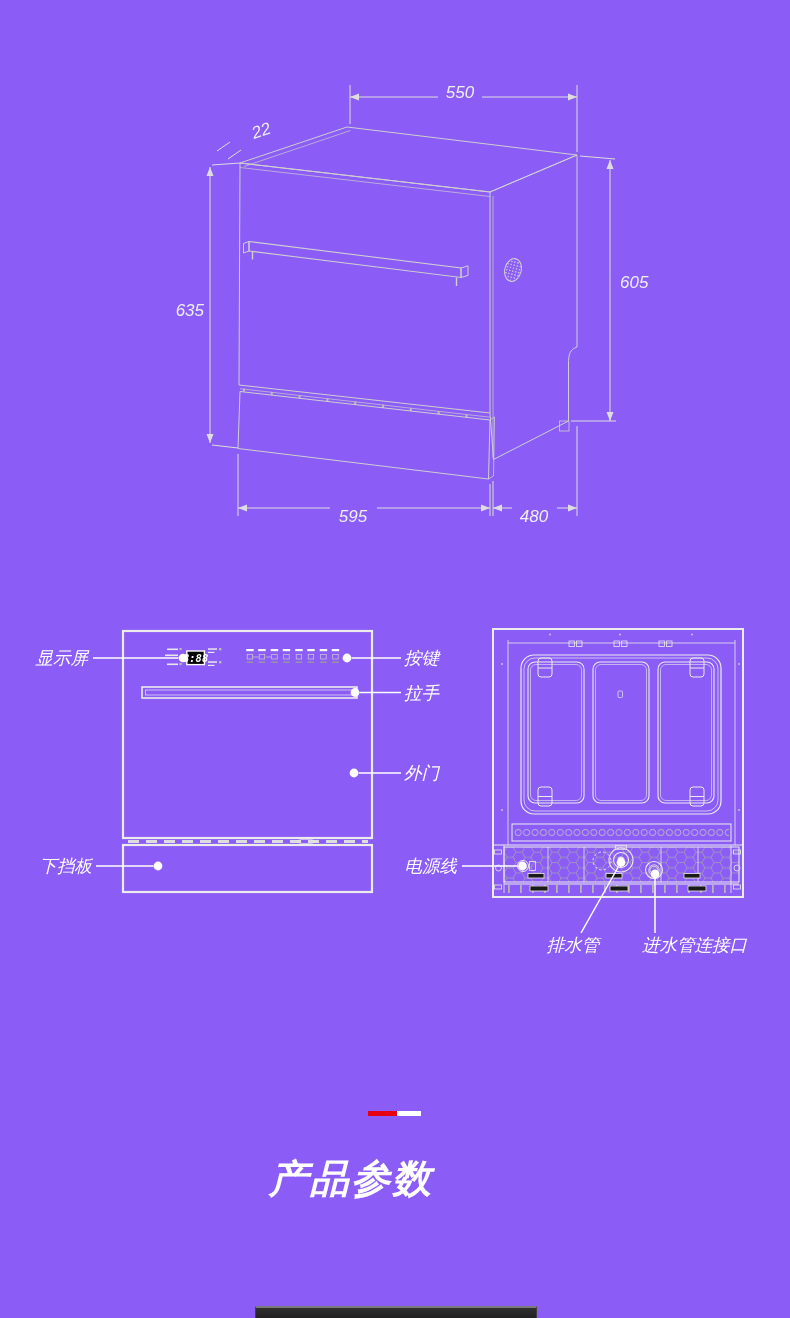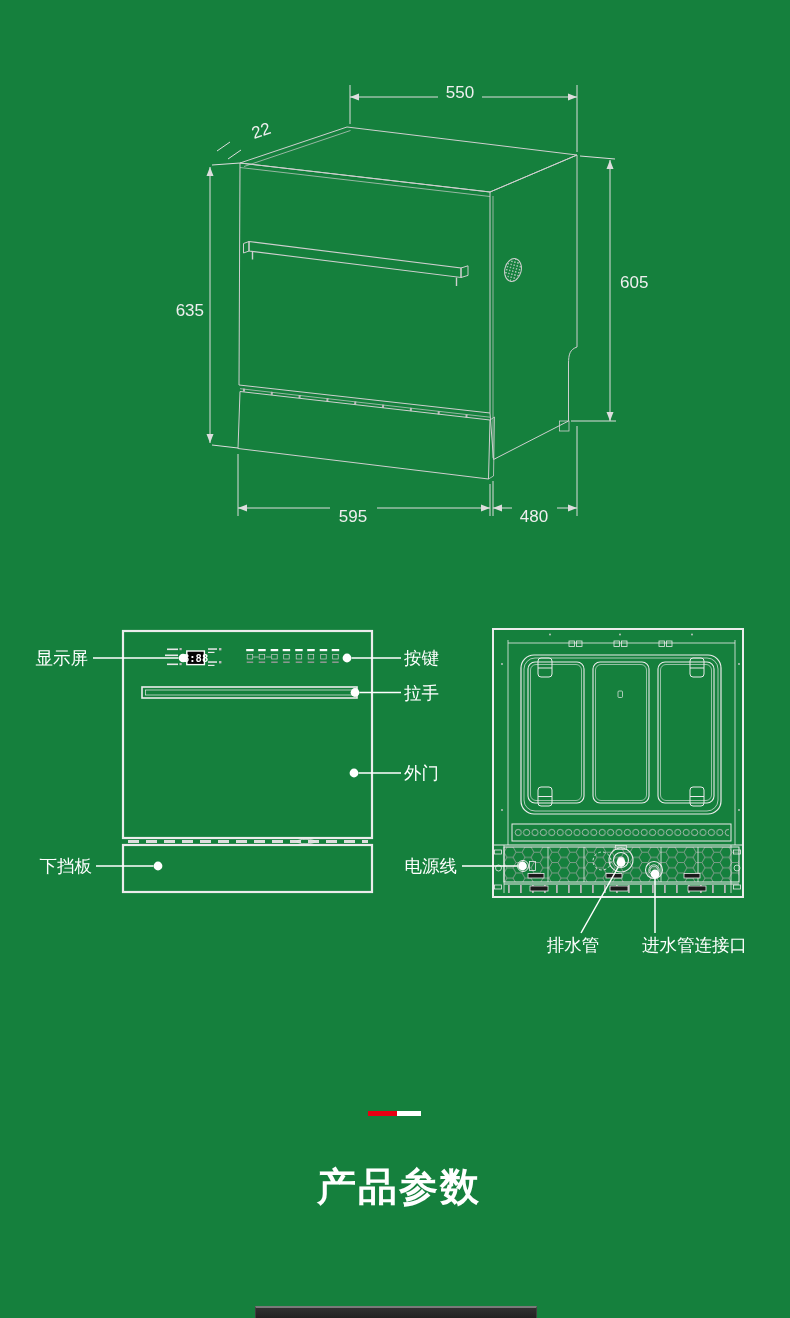--- a/index.html
+++ b/index.html
@@ -1,26 +1,26 @@
 <!DOCTYPE html>
 <html lang="zh"><head>
 <meta charset="utf-8">
 <style>
   html,body{margin:0;padding:0;background:#1a1a1a;}
-  .stage{position:relative;width:790px;height:1318px;background:#15803d;overflow:hidden;
-         font-family:"Liberation Sans",sans-serif;}
+  .stage{position:relative;width:790px;height:1318px;background:#8b5cf6;overflow:hidden;
+         font-family:"Liberation Sans",sans-serif;font-style:italic;}
   .stage svg{position:absolute;left:0;top:0;}
   .dim-text{fill:#efefef;font-size:17px;font-family:"Liberation Sans",sans-serif;}
   .lbl{fill:#ffffff;font-size:17.5px;font-family:"Liberation Sans",sans-serif;}
   .seg{fill:#ffffff;font-size:10.5px;font-weight:bold;font-family:"DejaVu Sans Mono",monospace;}
   .divider-red{position:absolute;left:368px;top:1111px;width:29px;height:5px;background:#e60012;}
   .divider-white{position:absolute;left:397px;top:1111px;width:24px;height:5px;background:#ffffff;}
-  .section-title{position:absolute;left:0;top:1152px;width:702px;margin:8px;text-align:center;
+  .section-title{position:absolute;left:0;top:1152px;width:702px;margin:0;text-align:center;
                  color:#ffffff;font-size:39px;font-weight:700;letter-spacing:2px;
-                 font-family:"Liberation Sans",sans-serif;padding-left:40px;}
+                 font-family:"Liberation Sans",sans-serif;}
   .next-panel{position:absolute;left:255px;top:1306px;width:280px;height:12px;
               background:linear-gradient(180deg,#303030,#1e1e1e);
               border-top:2px solid #7a7a7a;border-left:1px solid #3f3f3f;border-right:1px solid #3f3f3f;}
 </style>
 </head>
 <body>
 
 <div class="stage">
 
 <svg width="790" height="1318" viewBox="0 0 790 1318">

